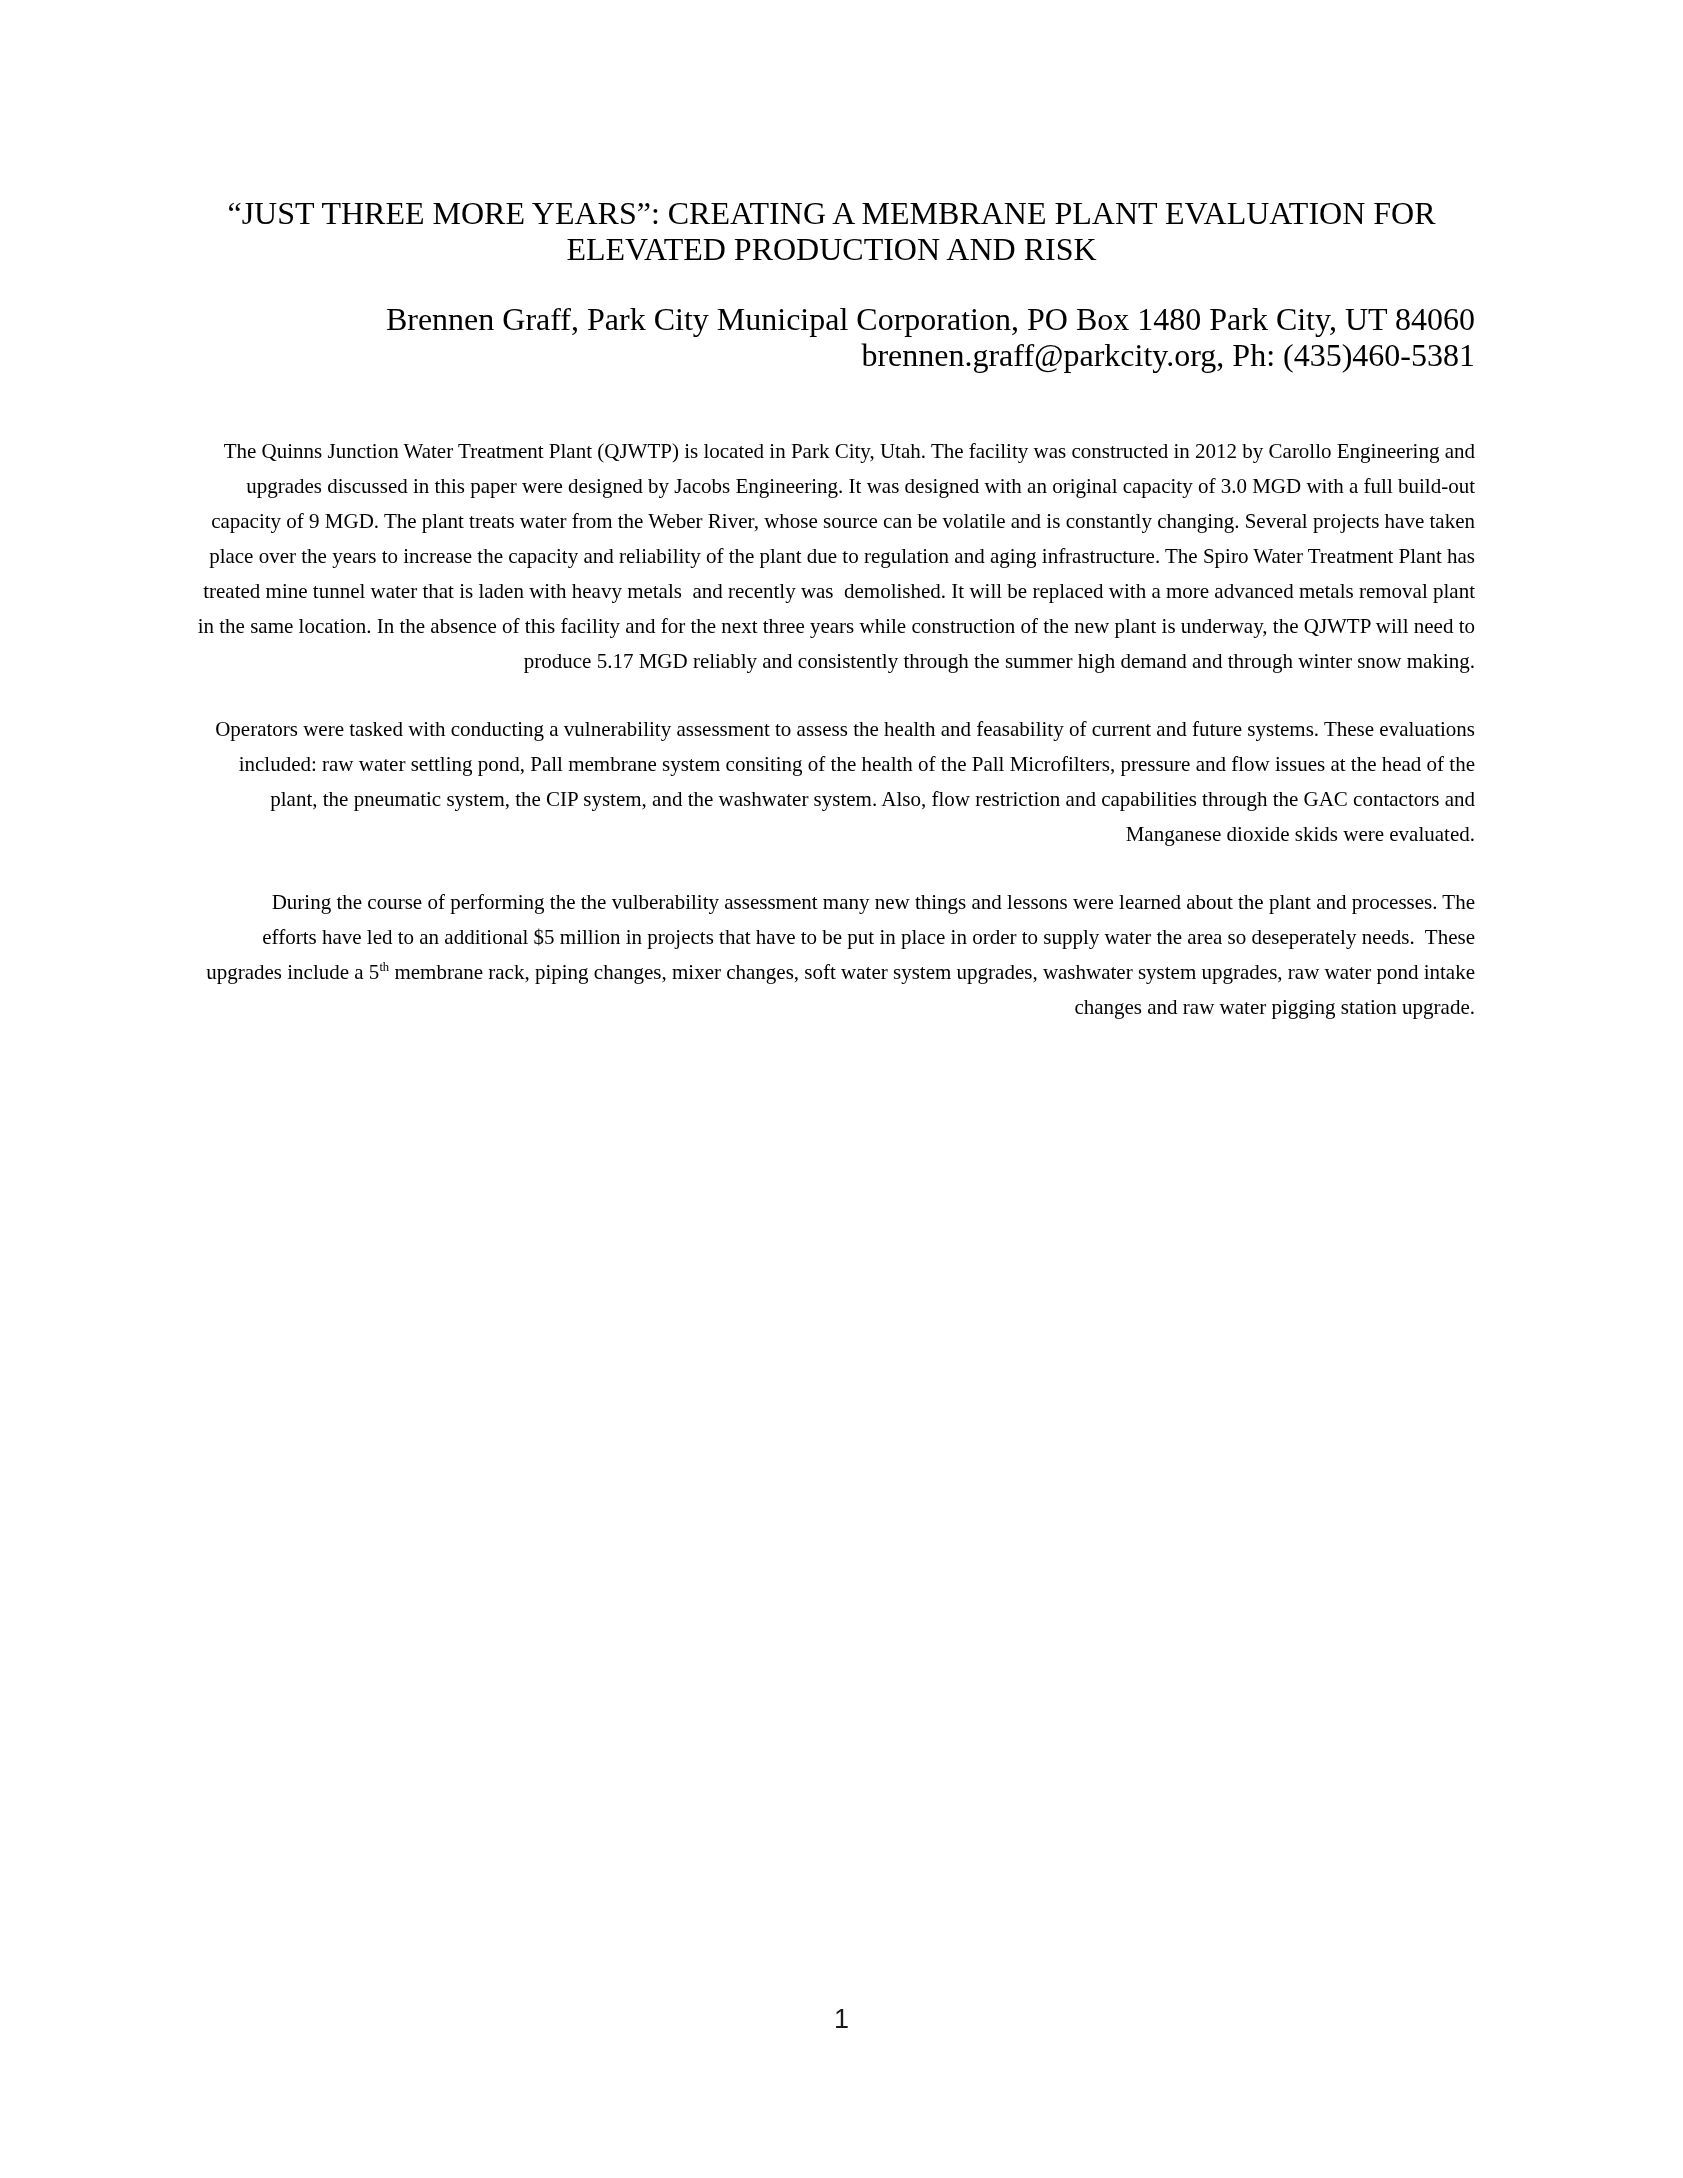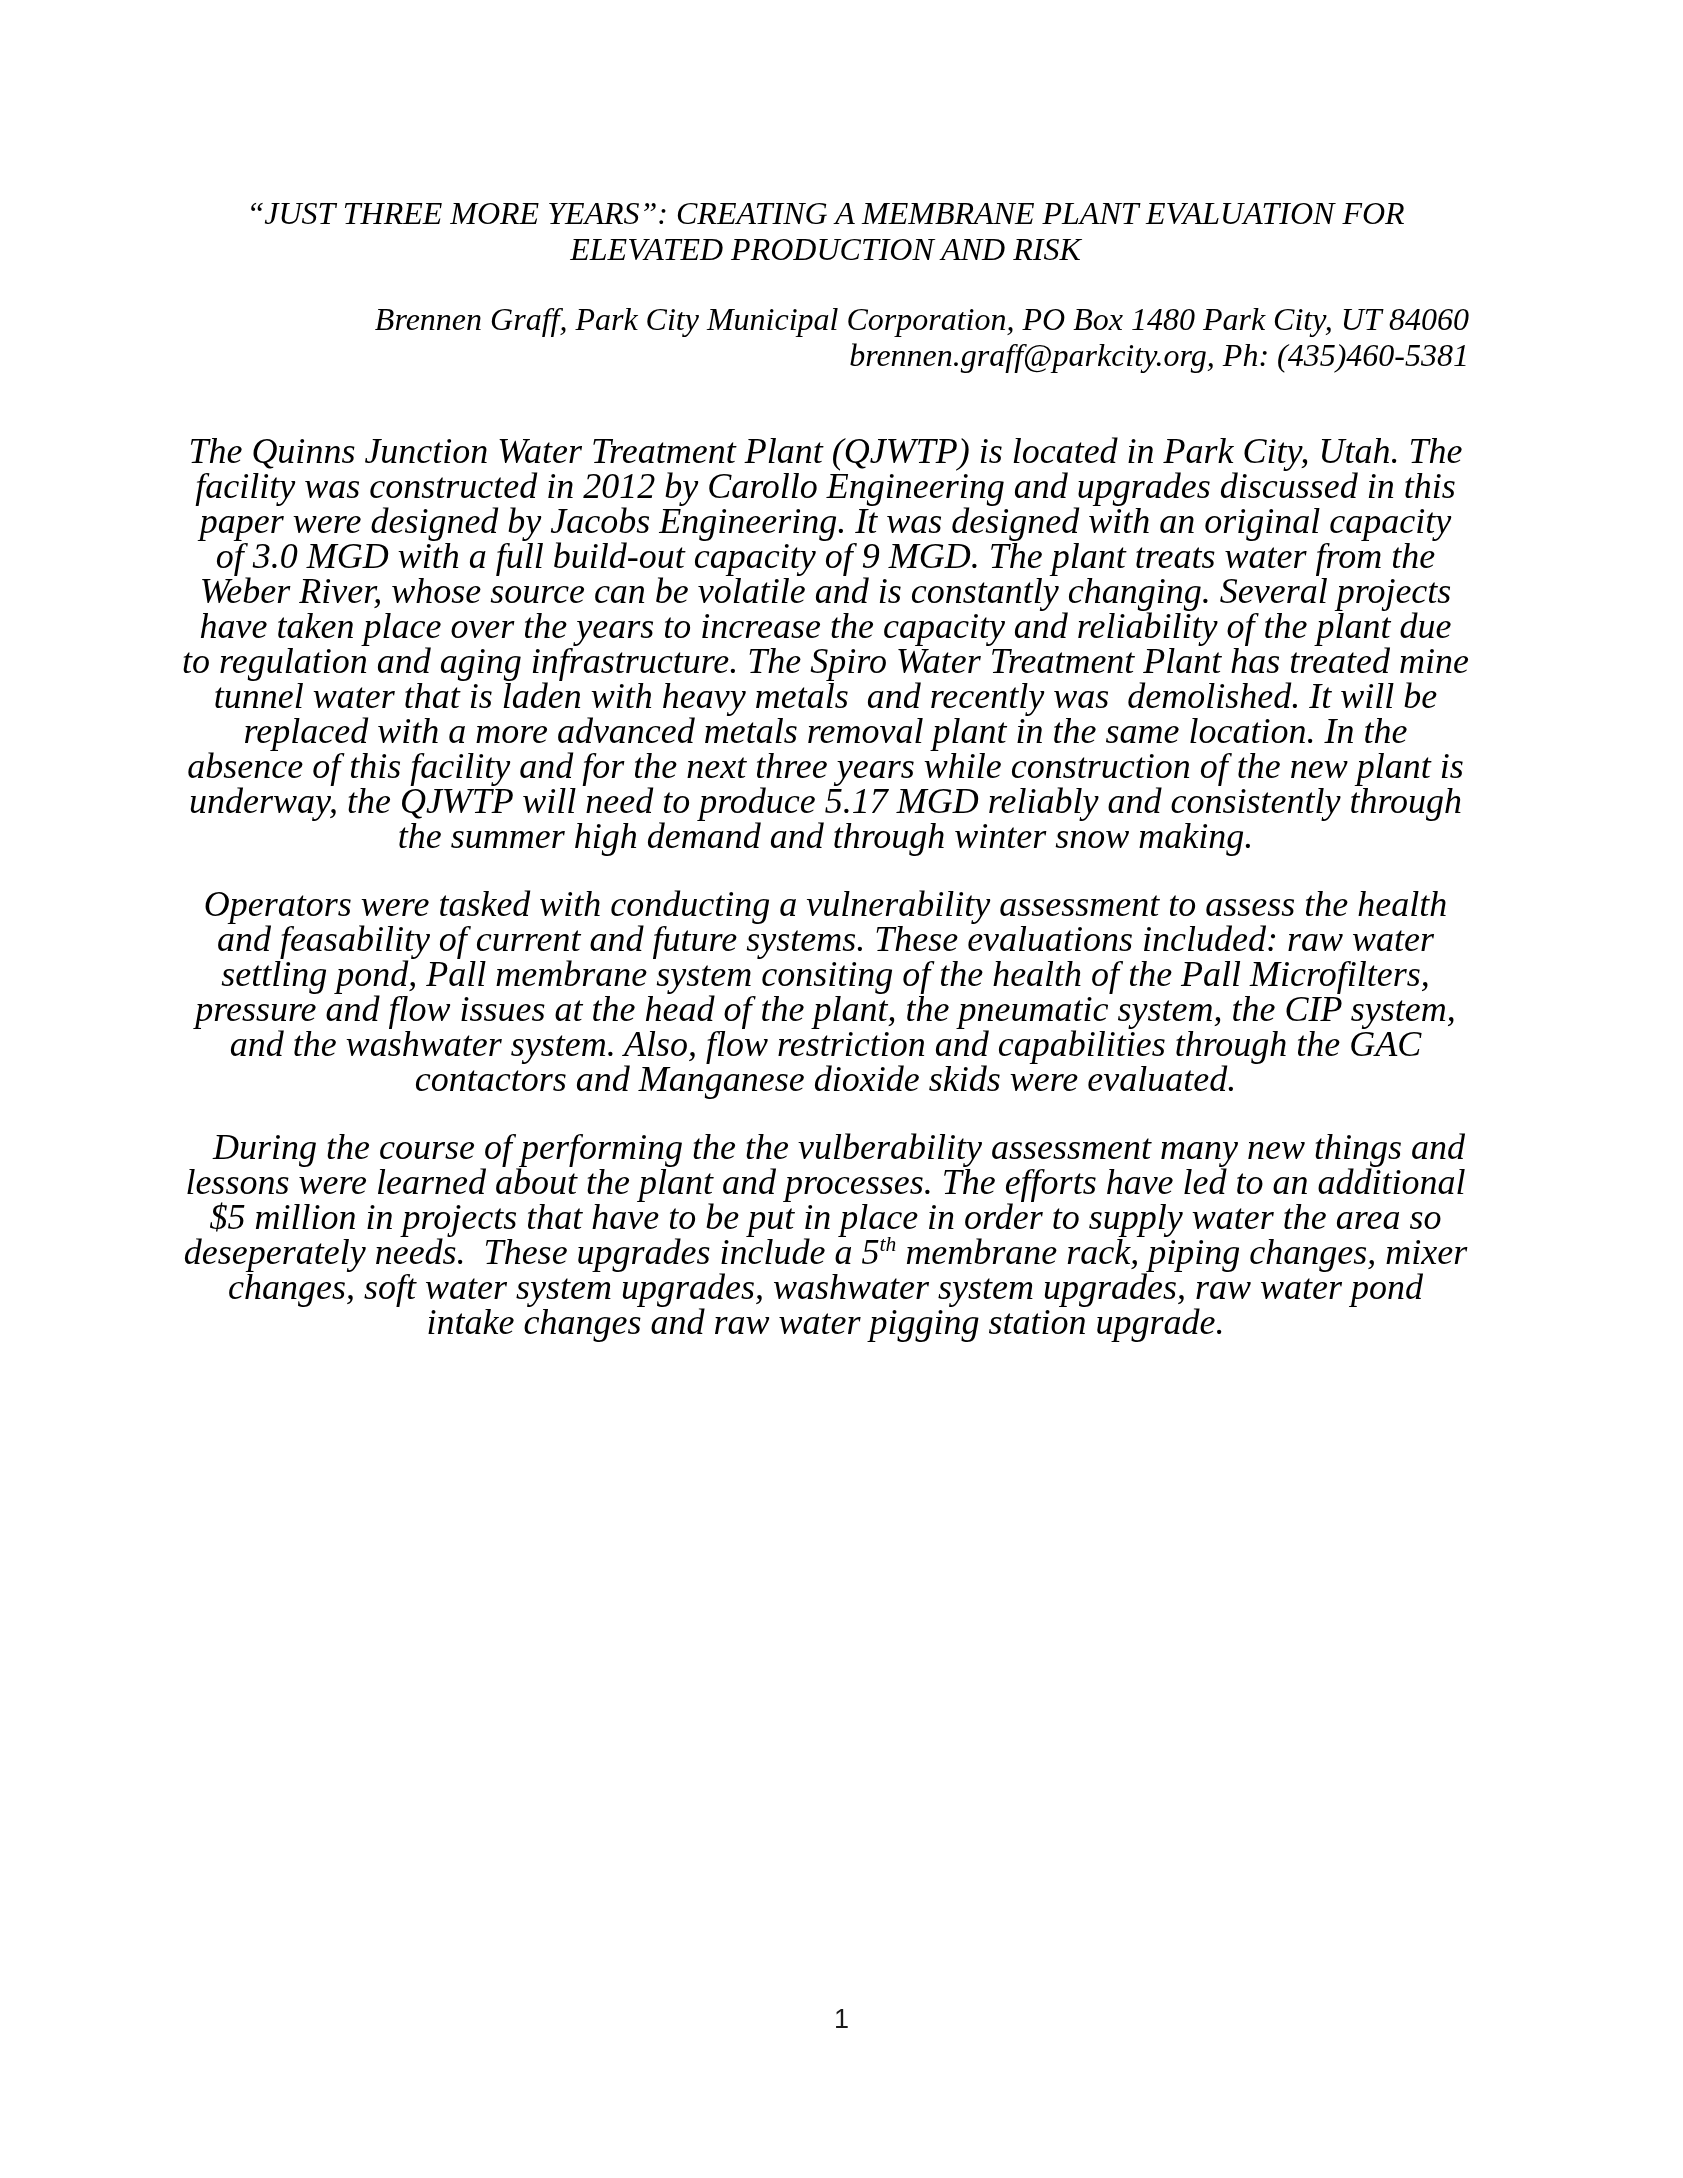--- a/index.html
+++ b/index.html
@@ -11,24 +11,23 @@
     position: relative;
     width: 1683px;
     height: 2178px;
     background: #ffffff;
     color: #000000;
     font-family: "Liberation Serif", serif;
     overflow: hidden;
   }
   .content {
     position: absolute;
-    left: 182px;
+    left: 188px;
     top: 195px;
     width: 1287px;
-    font-style: italic;
   }
   .title {
     margin: 0;
     font-size: 32px;
     font-weight: normal;
     line-height: 36px;
     text-align: center;
   }
   .authors {
     margin-top: 34px;
@@ -41,23 +40,23 @@
   }
   .abstract-heading {
     margin: 95px 0 0 0;
     font-size: 32px;
     font-weight: normal;
     line-height: 36px;
     text-align: center;
   }
   .body-para {
     margin: 33px 0 0 0;
-    font-size: 36px;
+    font-size: 21px;
     line-height: 35px;
-    text-align: center;
+    text-align: right;
     white-space: pre-wrap;
   }
   .body-para.first {
     margin-top: 61px;
   }
   .body-para.indented {
     text-indent: 27px;
   }
   .body-para sup {
     font-size: 0.6em;

